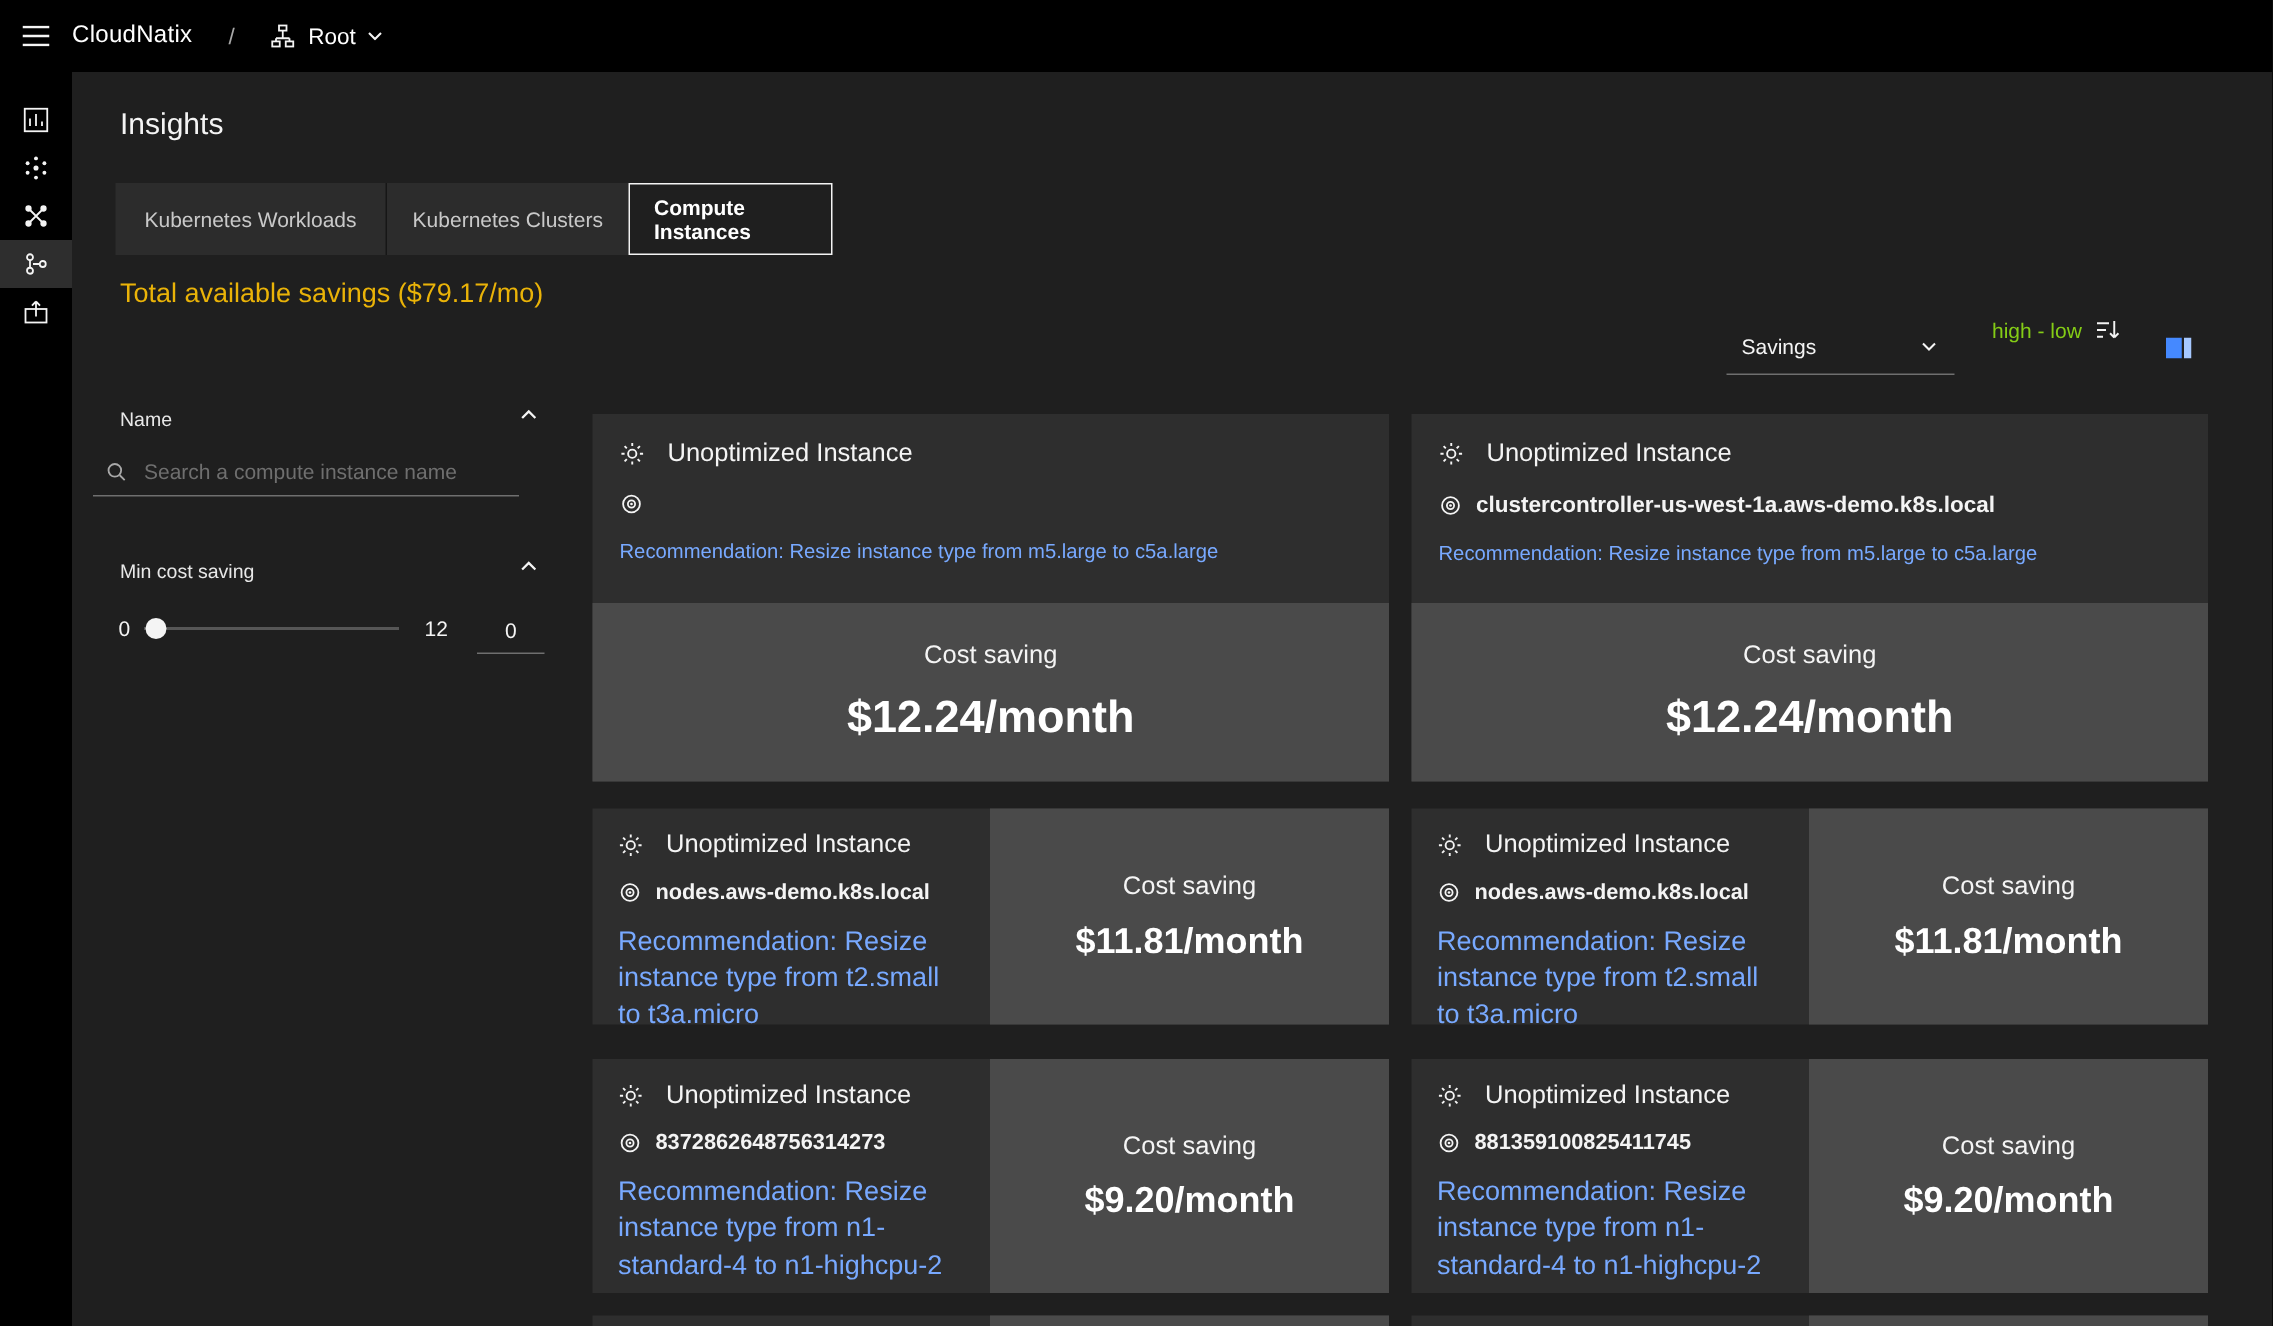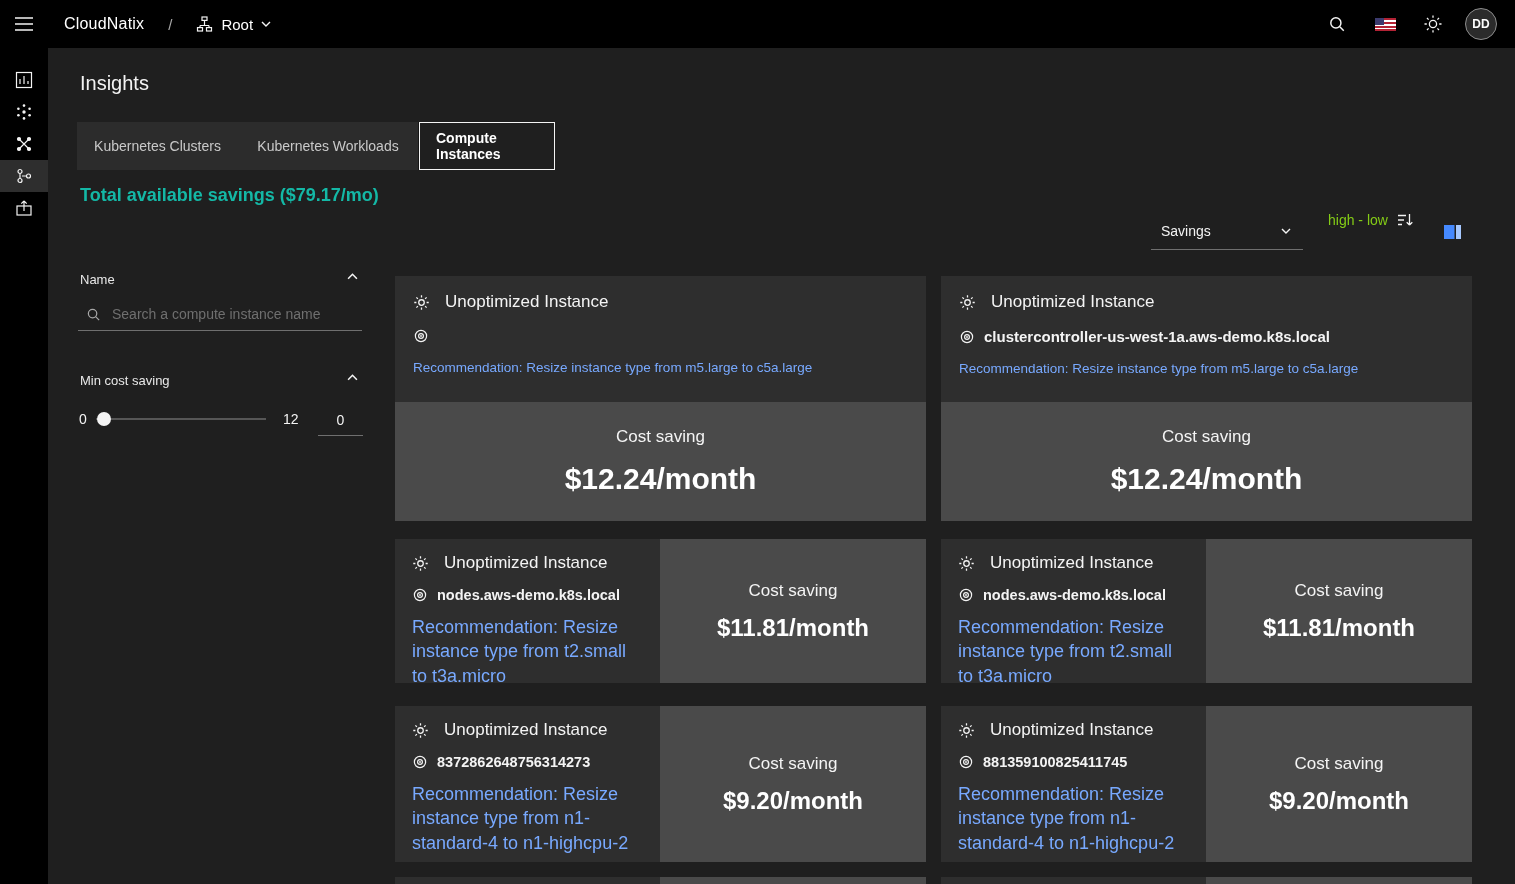--- a/index.html
+++ b/index.html
@@ -9,21 +9,21 @@
     background:#1f1f1f; font-family:"Liberation Sans", sans-serif;
     color:#f4f4f4;
   }
 
   
   .topbar {
     position:absolute; left:0; top:0; width:1515px; height:48px;
     background:#000; display:flex; align-items:center; z-index:20;
   }
   .hamburger { width:48px; height:48px; display:flex; align-items:center; justify-content:center; cursor:pointer; }
-  .brand { color:#fff; font-size:16px; margin-left:16px; letter-spacing:.2px; cursor:pointer; }
+  .brand { color:#fff; font-size:16px; margin-left:0; letter-spacing:.2px; cursor:pointer; }
   .crumb-sep { color:#a8a8a8; font-size:15px; margin:0 24px; }
   .org-picker { display:flex; align-items:center; gap:8px; color:#fff; font-size:15px; cursor:pointer; }
   .topbar-right { position:absolute; right:10px; top:0; height:48px; display:flex; align-items:center; }
   .topbar-btn { width:48px; height:48px; display:flex; align-items:center; justify-content:center; cursor:pointer; }
   .flag { width:21px; height:13px; background:repeating-linear-gradient(180deg,#b22234 0 1.9px,#fff 1.9px 3.8px); position:relative; }
   .flag::after { content:""; position:absolute; left:0; top:0; width:9px; height:7px; background:#3c3b6e; }
   .avatar {
     width:32px; height:32px; border-radius:50%; background:#2b2b2b;
     border:1px solid #8d8d8d; color:#fff; font-size:12px; font-weight:bold;
     display:flex; align-items:center; justify-content:center; cursor:pointer;
@@ -32,21 +32,21 @@
   
   .sidenav {
     position:absolute; left:0; top:48px; width:48px; height:836px;
     background:#000; padding-top:16px; z-index:10;
   }
   .nav-item { width:48px; height:32px; display:flex; align-items:center; justify-content:center; cursor:pointer; }
   .nav-item.active { background:#2e2e2e; }
 
   
   .page-title { position:absolute; left:80px; top:72px; font-size:20px; color:#f4f4f4; }
-  .total-savings { position:absolute; left:80px; top:185px; font-size:18px; color:#14b8a6;font-weight:bold; }
+  .total-savings { position:absolute; left:80px; top:185px; font-size:18px; color:#eab308; }
 
   
   .tabs { position:absolute; left:77px; top:122px; display:flex; height:48px; }
   .tab {
     height:48px; display:flex; align-items:center; justify-content:center;
     background:#2c2c2c; color:#c9c9c9; font-size:14px; padding:0 16px; cursor:pointer;
   }
   .tab-0 { width:181px; border-right:1px solid #161616; }
   .tab-1 { width:161px; }
   .tab-2 { width:136px; }
@@ -63,21 +63,21 @@
   .sort-order {
     position:absolute; left:1328px; top:212px; display:flex; align-items:center; gap:9px;
     font-size:14px; color:#84cc16; cursor:pointer;
   }
   .view-toggle { position:absolute; left:1444px; top:225px; cursor:pointer; }
 
   
   .filter-label { position:absolute; font-size:13px; color:#e8e8e8; }
   .acc-chevron { position:absolute; left:347px; cursor:pointer; }
   .search-box {
-    position:absolute; left:78px; top:298px; width:284px; height:33px;
+    position:absolute; left:62px; top:298px; width:284px; height:33px;
     border-bottom:1px solid #6f6f6f; display:flex; align-items:center; gap:9px; padding:0 8px;
   }
   .search-box input {
     flex:1; background:transparent; border:none; outline:none;
     color:#f4f4f4; font-size:14px; font-family:"Liberation Sans", sans-serif;
   }
   .search-box input::placeholder { color:#6f6f6f; }
   .slider-minmax { position:absolute; top:411px; font-size:14px; color:#f4f4f4; }
   .slider-track { position:absolute; left:96px; top:418px; width:170px; height:2px; background:#565656; cursor:pointer; }
   .slider-handle { position:absolute; left:97px; top:412px; width:14px; height:14px; border-radius:50%; background:#f4f4f4; cursor:grab; }
@@ -144,46 +144,20 @@
           <path d="M8 4.4v5.1M3.5 9.5h9M3.5 9.5v2.1M12.5 9.5v2.1"></path>
         </svg>
       </span>
       <span>Root</span>
       <span>
         <svg width="10" height="6" viewBox="0 0 10 6">
             <path d="M1 1l4 4 4-4" fill="none" stroke="#f4f4f4" stroke-width="1.4"></path>
           </svg>
       </span>
     </div>
-    <div class="topbar-right">
-      <div class="topbar-btn">
-        <span>
-          <svg width="18" height="18" viewBox="0 0 16 16">
-              <circle cx="7" cy="7" r="4.5" fill="none" stroke="#f4f4f4" stroke-width="1.3"></circle>
-              <path d="M10.5 10.5L14 14" stroke="#f4f4f4" stroke-width="1.3"></path>
-            </svg>
-        </span>
-      </div>
-      <div class="topbar-btn">
-        <span class="flag"></span>
-      </div>
-      <div class="topbar-btn">
-        <span>
-          <svg width="20" height="20" viewBox="0 0 20 20">
-              <circle cx="10" cy="10" r="3.6" fill="none" stroke="#f4f4f4" stroke-width="1.3"></circle>
-              <g stroke="#f4f4f4" stroke-width="1.3">
-                <path d="M10 1.5v2.3M10 16.2v2.3M1.5 10h2.3M16.2 10h2.3M4 4l1.6 1.6M14.4 14.4L16 16M16 4l-1.6 1.6M5.6 14.4L4 16"></path>
-              </g>
-            </svg>
-        </span>
-      </div>
-      <div class="topbar-btn">
-        <div class="avatar">DD</div>
-      </div>
-    </div>
   </header>
 
   <nav class="sidenav">
     <div class="nav-item">
       <span>
         <svg width="18" height="18" viewBox="0 0 18 18" fill="none" stroke="#f4f4f4" stroke-width="1.2">
             <rect x="1.5" y="1.5" width="15" height="15"></rect>
             <path d="M5 13V8M9 13V5M13 13v-3"></path>
           </svg>
       </span>
@@ -228,22 +202,22 @@
             <rect x="2" y="7" width="14" height="9"></rect>
             <path d="M9 12V2M9 2L6.3 4.7M9 2l2.7 2.7"></path>
           </svg>
       </span>
     </div>
   </nav>
 
   <h1 class="page-title" style="margin:0;font-weight:400;">Insights</h1>
 
   <div class="tabs">
+    <div class="tab tab-0">Kubernetes Workloads</div>
     <div class="tab tab-1">Kubernetes Clusters</div>
-    <div class="tab tab-0">Kubernetes Workloads</div>
     <div class="tab tab-2 active">Compute Instances</div>
   </div>
 
   <div class="total-savings">Total available savings ($79.17/mo)</div>
 
   <div class="sort-select">
     <span>Savings</span>
     <span>
       <svg width="10" height="6" viewBox="0 0 10 6">
           <path d="M1 1l4 4 4-4" fill="none" stroke="#f4f4f4" stroke-width="1.4"></path>

